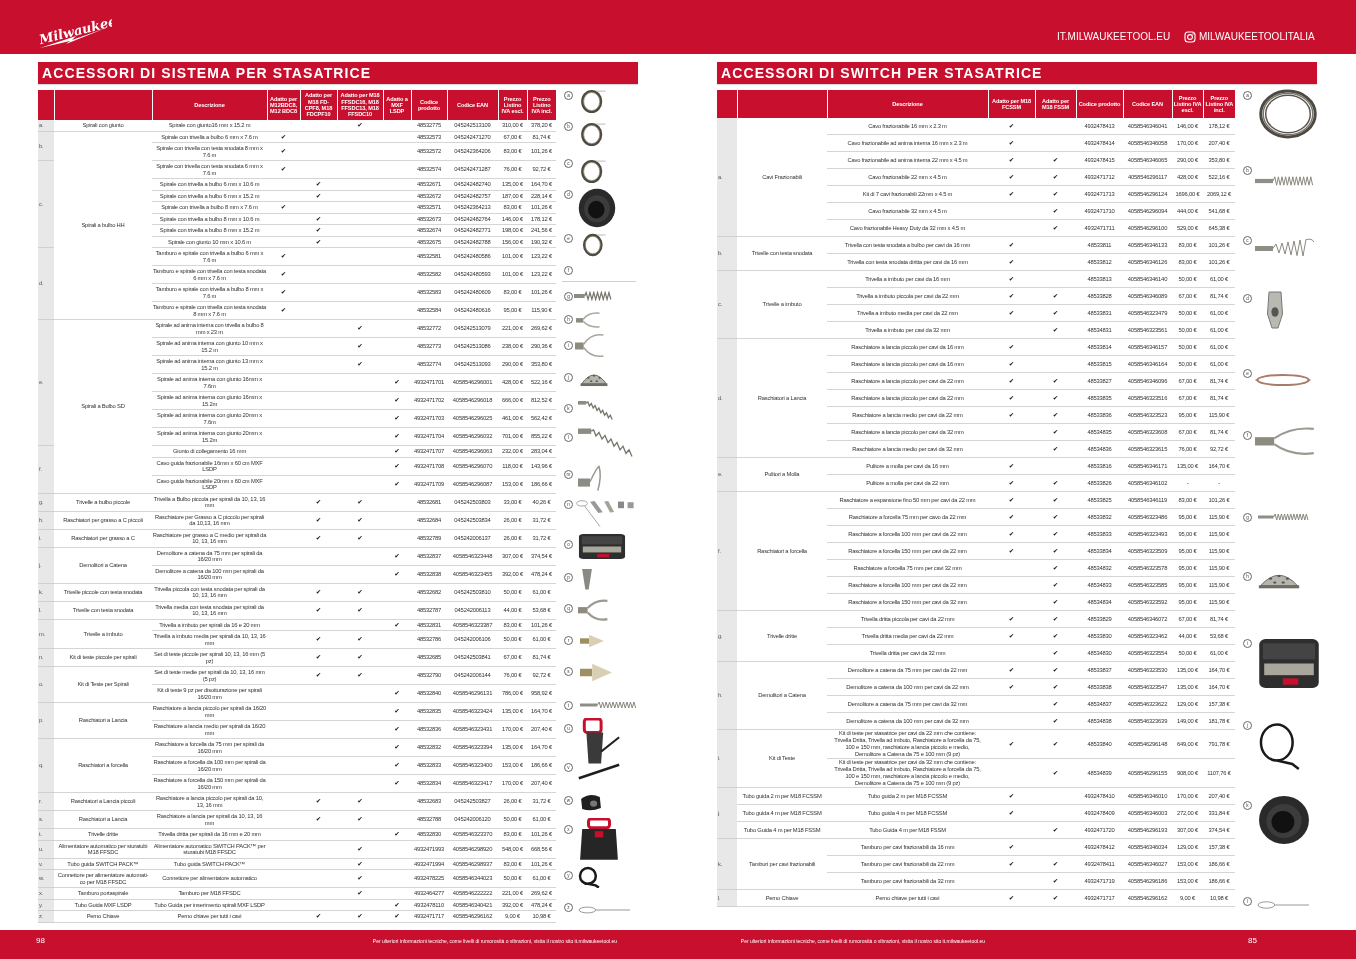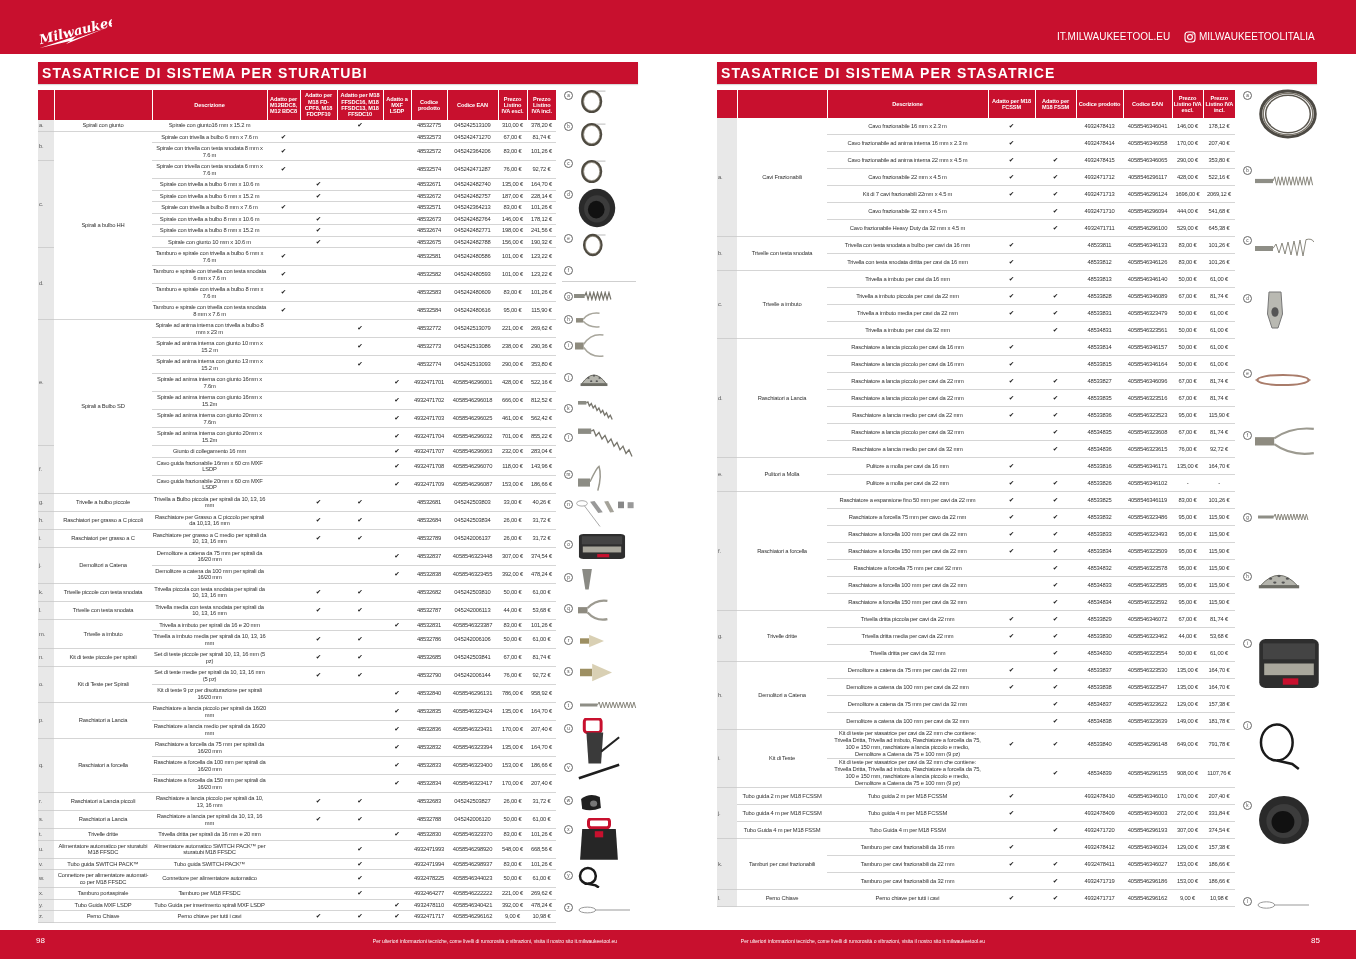--- a/index.html
+++ b/index.html
@@ -30,43 +30,43 @@
 #img-left{left:558px}
 #img-right{left:1237px}
 .img-letter{position:absolute;left:6px;width:7px;height:7px;border:0.7px solid #666;border-radius:50%;font-size:4.6px;line-height:7px;text-align:center;color:#444}
 .ico{position:absolute}
 .ico svg{width:100%;height:100%;display:block}
 .ico svg *{vector-effect:non-scaling-stroke}
 .img-divider{position:absolute;left:4px;top:281px;width:74px;height:1px;background:#cfcfcf}
 .footband{position:absolute;left:0;top:930px;width:1356px;height:29px;background:#c8102e}
 .pagenum{position:absolute;top:936px;color:#fff;font-size:8px;line-height:10px}
 #pn-left{left:36px}
-#pn-right{left:1311px}
+#pn-right{left:1248px}
 .foot-text{position:absolute;top:938px;color:#fff;font-size:5px;line-height:6px;white-space:nowrap;transform:translateX(-50%)}
 #ft-left{left:495px}
 #ft-right{left:863px}
 </style>
 </head>
 <body>
 
 <div class="topband"></div>
 <svg class="logo" viewBox="0 0 78 40">
   <text x="4" y="26" transform="rotate(-14 39 20)" fill="#fff" font-family="DejaVu Serif, serif" font-style="italic" font-weight="bold" font-size="13">Milwaukee</text>
   <path d="M6 38 L42 26 L38 30 L72 18 L32 34 L36 31 Z" fill="#fff"></path>
 </svg>
 <div class="site">IT.MILWAUKEETOOL.EU</div>
 <svg class="ig" viewBox="0 0 12 12">
   <rect x="1" y="1" width="10" height="10" rx="3" fill="none" stroke="#fff" stroke-width="1.1"></rect>
   <circle cx="6" cy="6" r="2.4" fill="none" stroke="#fff" stroke-width="1.1"></circle>
   <circle cx="9" cy="3" r="0.7" fill="#fff"></circle>
 </svg>
 <div class="handle">MILWAUKEETOOLITALIA</div>
 
-<div class="sec-title" id="title-left">STASATRICE DI SISTEMA PER STURATUBI</div>
-<div class="sec-title" id="title-right">STASATRICE DI SISTEMA PER STASATRICE</div>
+<div class="sec-title" id="title-left">ACCESSORI DI SISTEMA PER STASATRICE</div>
+<div class="sec-title" id="title-right">ACCESSORI DI SWITCH PER STASATRICE</div>
 
 <table class="tbl" id="tbl-left">
   <colgroup>
     <col style="width:16px">
       <col style="width:98px">
       <col style="width:115px">
       <col style="width:33px">
       <col style="width:37px">
       <col style="width:46px">
       <col style="width:28px">

